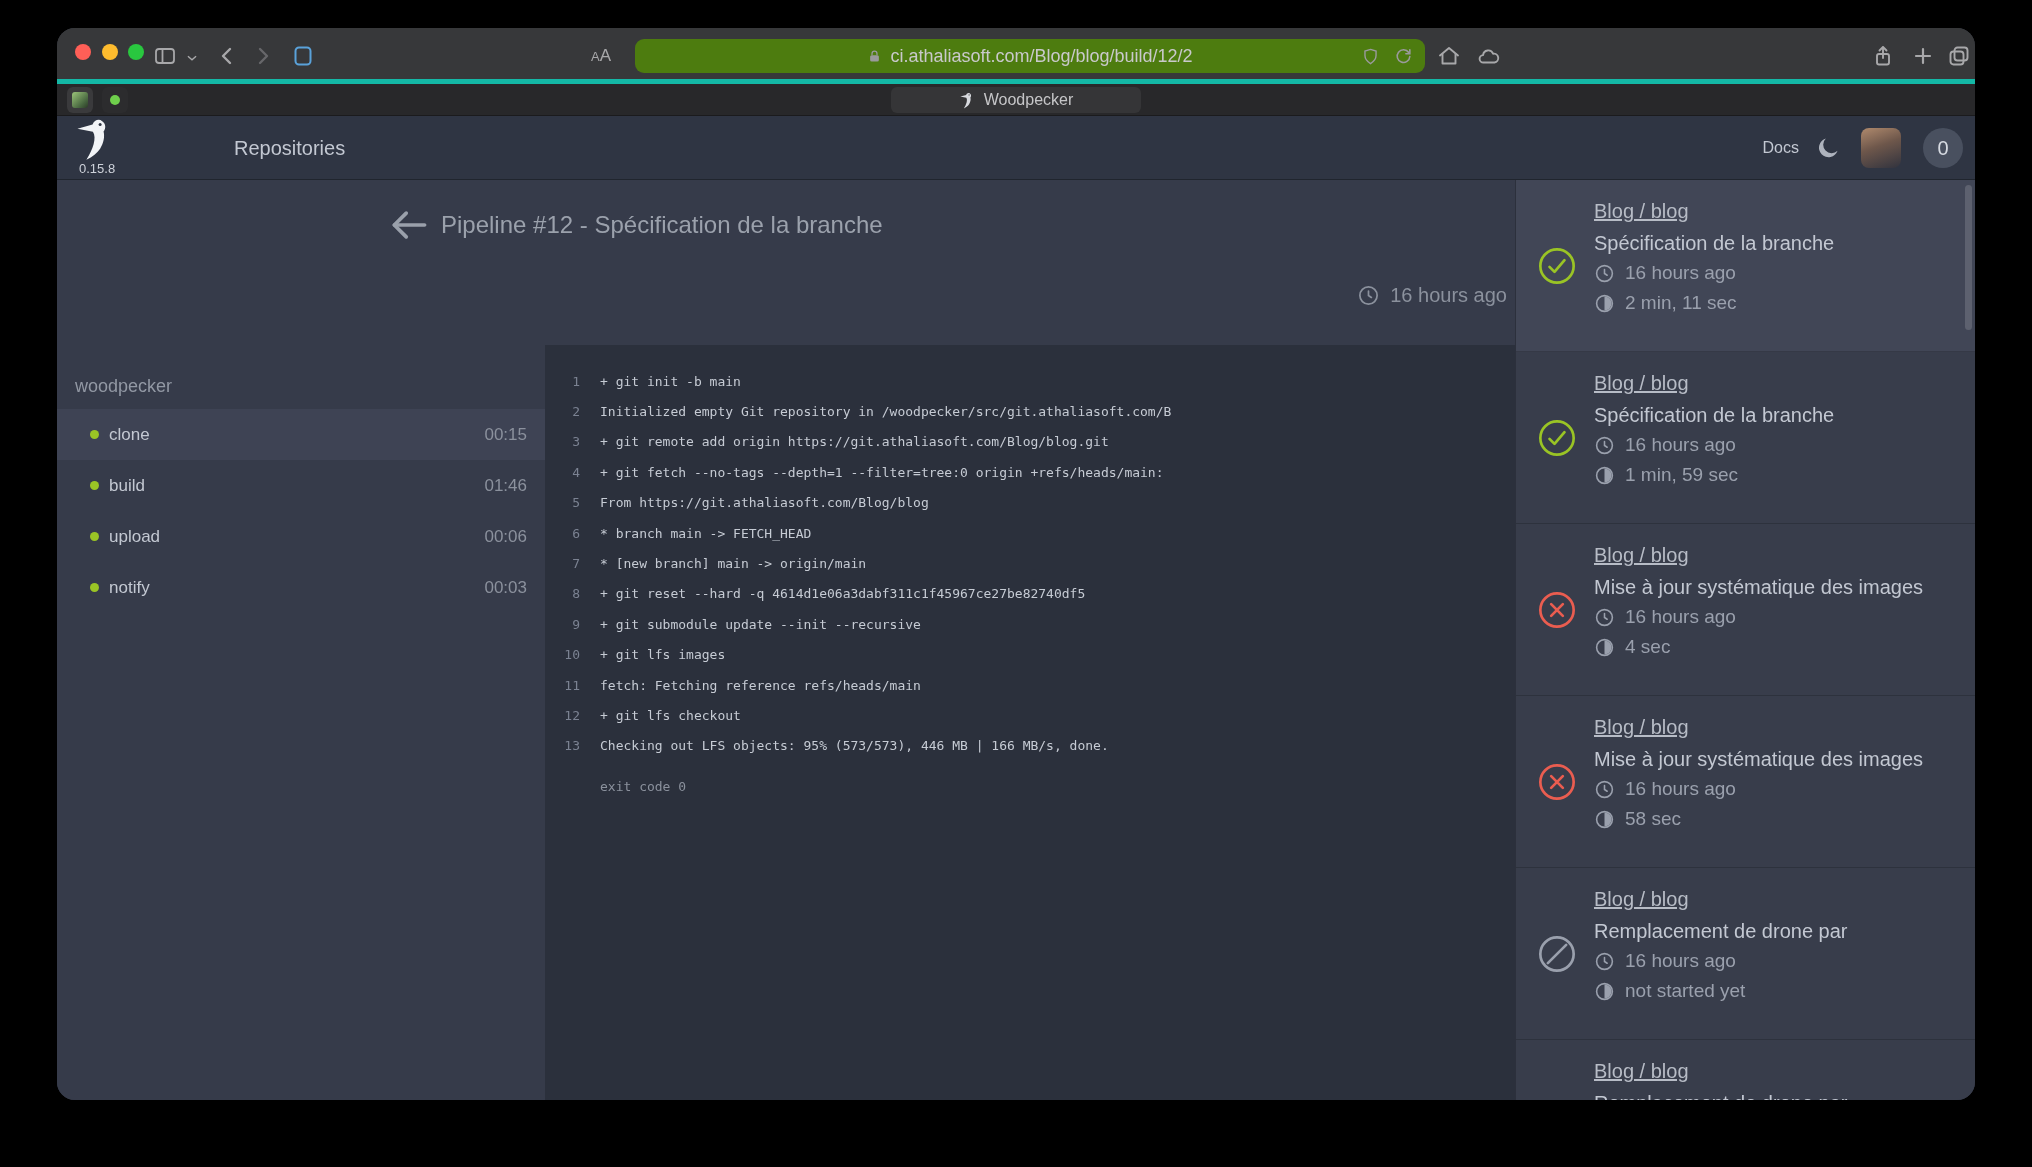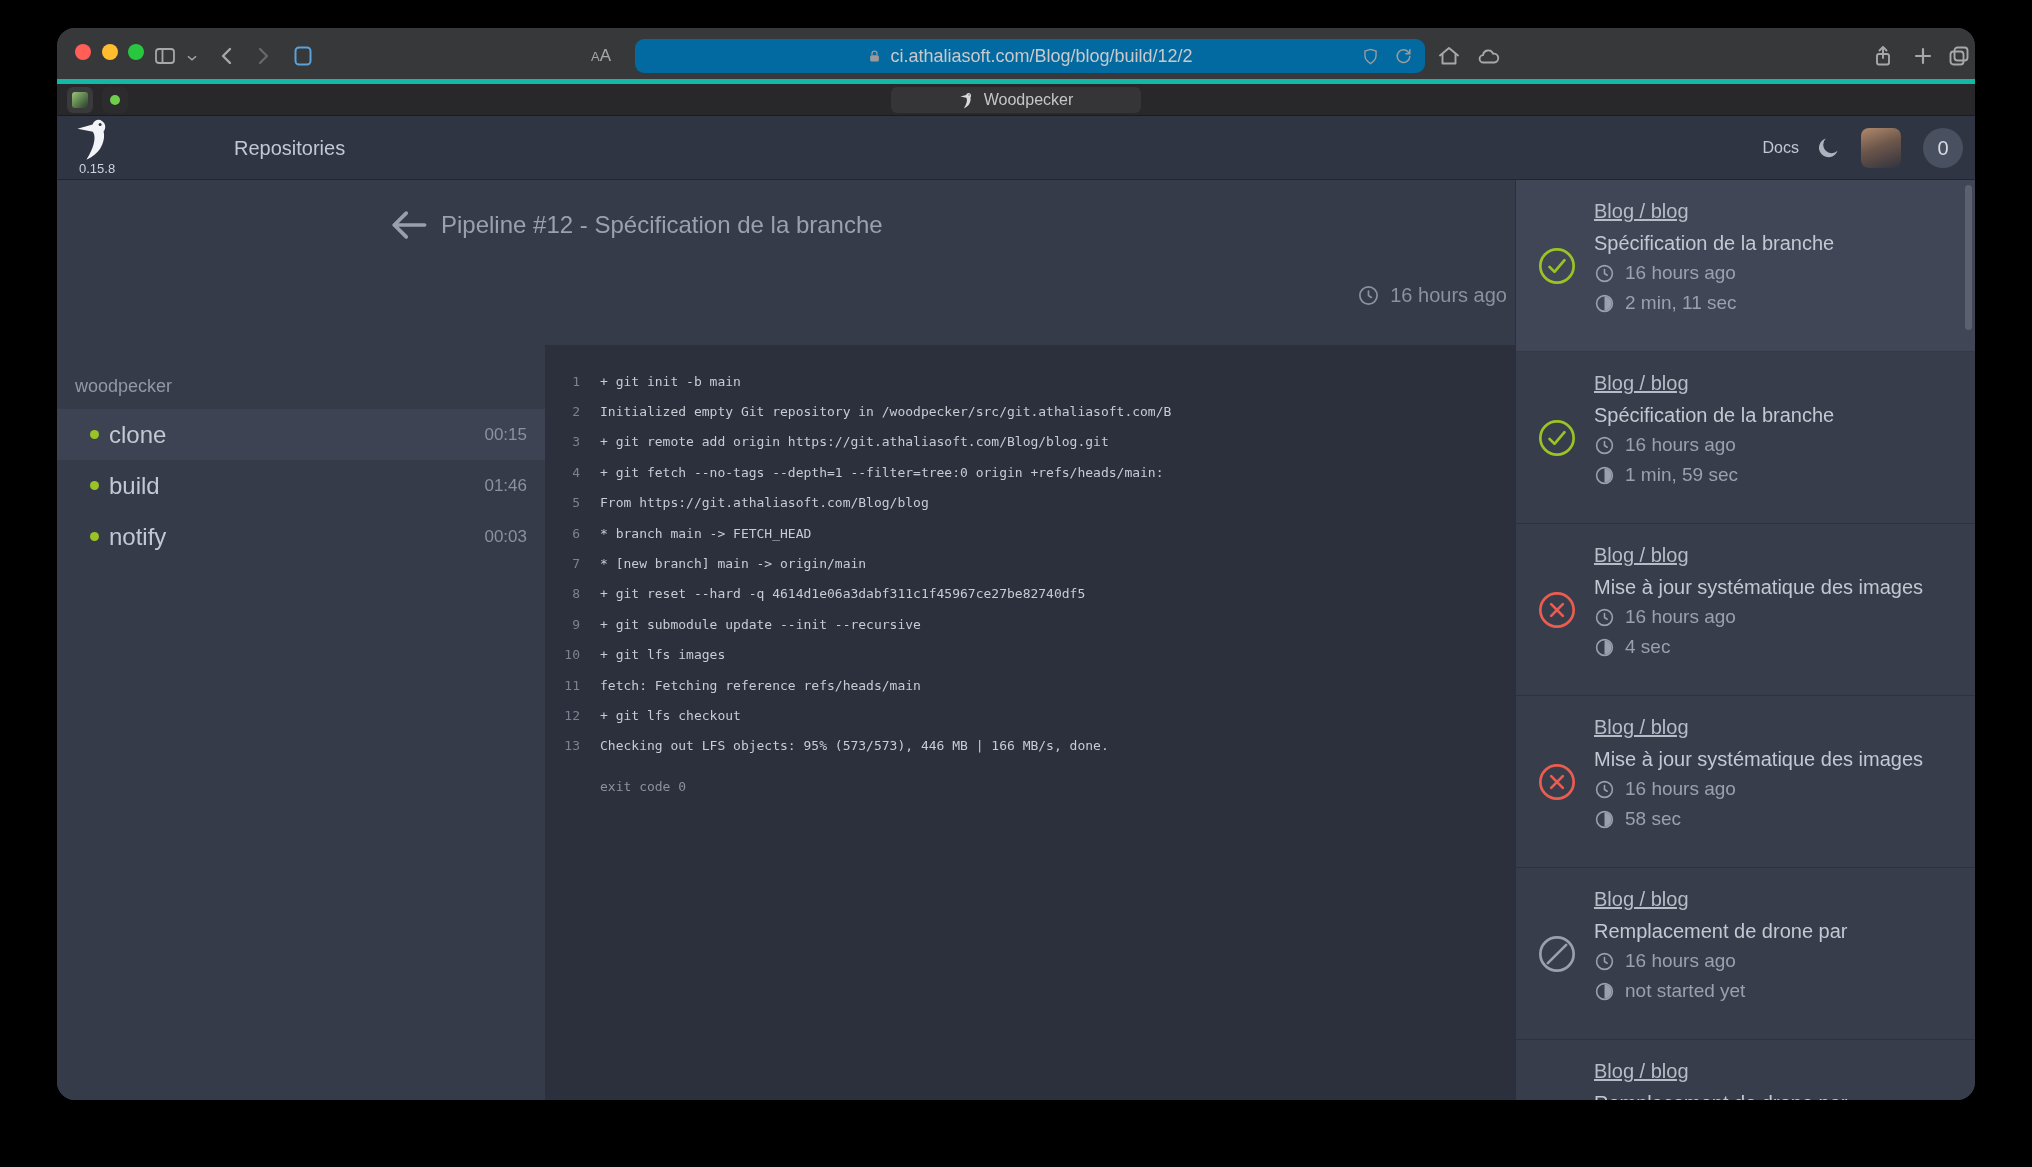--- a/index.html
+++ b/index.html
@@ -13,21 +13,21 @@
   
   .toolbar { position:relative; height:56px; background:#37383a; border-bottom:5px solid #14b8a6; }
   .tl { position:absolute; top:16px; width:16px; height:16px; border-radius:50%; }
   .tl.red { left:18px; background:#ff5f57; } .tl.yellow { left:45px; background:#febc2e; }
   .tl.green { left:71px; background:#29c73f; }
   .tb-icon { position:absolute; top:16px; width:24px; height:24px; color:#a8a8aa; }
   .tb-icon svg { width:100%; height:100%; display:block; }
   .tb-icon.dim { color:#67676a; }
   .aa { font-size:17px; color:#a8a8aa; letter-spacing:0; top:18px; width:34px; }
   .aa .sm { font-size:13px; }
-  .urlbar { position:absolute; left:578px; top:11px; width:790px; height:34px; background:#0369a1;
+  .urlbar { position:absolute; left:578px; top:11px; width:790px; height:34px; background:#4d7c0f;
             border-radius:9px; display:flex; align-items:center; justify-content:center; gap:8px;
             color:#c9c9cb; font-size:18px; }
   .urlbar .lock { width:15px; height:15px; color:#9a9a9c; }
   .urlbar .lock svg{ width:100%; height:100%; display:block; }
   .url-side { position:absolute; right:12px; top:0; height:34px; display:flex; align-items:center; gap:14px; color:#9a9a9c; }
   .url-side svg { width:19px; height:19px; display:block; }
 
   
   .tabstrip { position:relative; height:32px; background:#28282a; border-bottom:1px solid #1b1b1d; }
   .pinned { position:absolute; top:3px; width:26px; height:26px; border-radius:6px; background:#3a3a3c;
@@ -82,21 +82,21 @@
   .meta-branch-icon { position:absolute; left:186px; top:20px; width:24px; height:24px; color:#8b919d; }
   .meta-branch { position:absolute; left:214px; top:50%; transform:translateY(-50%); font-size:19px; color:#9aa0ab; }
   .meta-commit-icon { position:absolute; left:326px; top:20px; width:24px; height:24px; color:var(--link,#5c8fce); }
   .meta-branch-icon svg,.meta-commit-icon svg { width:100%; height:100%; display:block; }
   .meta-commit { position:absolute; left:352px; top:50%; transform:translateY(-50%); font-size:19px;
                  color:var(--link,#5c8fce); cursor:pointer; }
   .group-label { margin:26px 0 8px; padding-left:18px; font-size:18px; line-height:30px; color:#9298a4; }
   .step-row { position:relative; height:51px; display:flex; align-items:center; padding:0 18px 0 33px; cursor:pointer; }
   .step-row.active { background:#3e4354; }
   .dot { width:9px; height:9px; border-radius:50%; background:var(--success,#9ac425); margin-right:10px; flex:none; }
-  .step-name { font-size:24px; color:#c3c8d2; }
+  .step-name { font-size:17px; color:#c3c8d2; }
   .step-time { margin-left:auto; font-size:17px; color:#8b919d; }
 
   
   .console { flex:1; background:#2b303c; padding-top:21px; font-family:"DejaVu Sans Mono", monospace; overflow:hidden; }
   .cline { display:flex; height:30.4px; align-items:center; font-size:13px; }
   .lnum { width:35px; text-align:right; color:#7b8292; flex:none; }
   .ltext { margin-left:20px; color:#c6cbd4; white-space:pre; }
   .exit-line { margin-top:18px; margin-left:55px; font-size:13px; color:#8b919d; }
 
   
@@ -277,20 +277,25 @@
     <span class="step-name">clone</span>
     <span class="step-time">00:15</span>
   </div>
                 <div class="step-row">
     <span class="dot"></span>
     <span class="step-name">build</span>
     <span class="step-time">01:46</span>
   </div>
                 <div class="step-row">
     <span class="dot"></span>
+    <span class="step-name">upload</span>
+    <span class="step-time">00:06</span>
+  </div>
+                <div class="step-row">
+    <span class="dot"></span>
     <span class="step-name">notify</span>
     <span class="step-time">00:03</span>
   </div>
               </div>
           </aside>
 
           <section class="console">
             <div id="console-lines">
                 <div class="cline">
     <span class="lnum">1</span>

